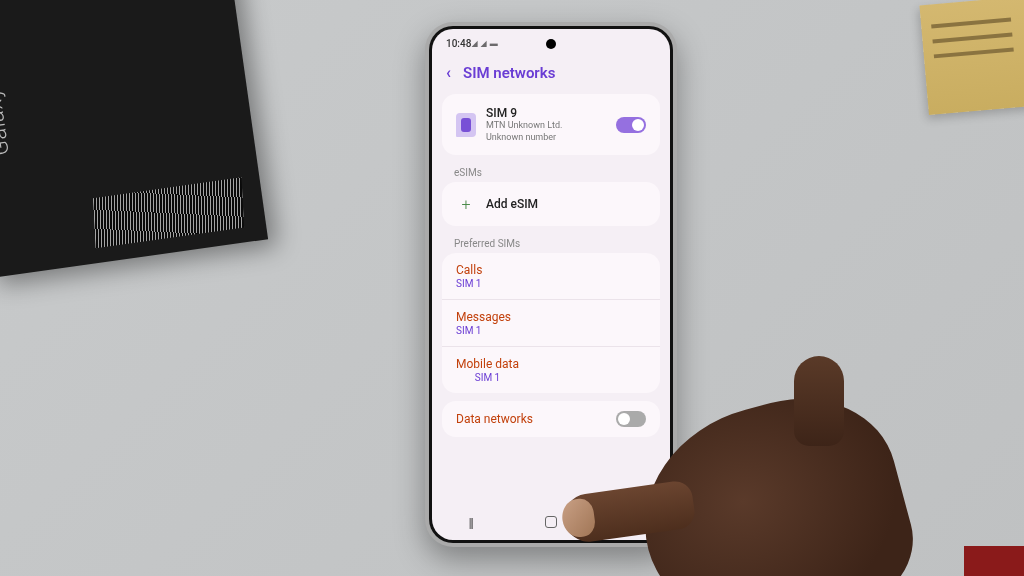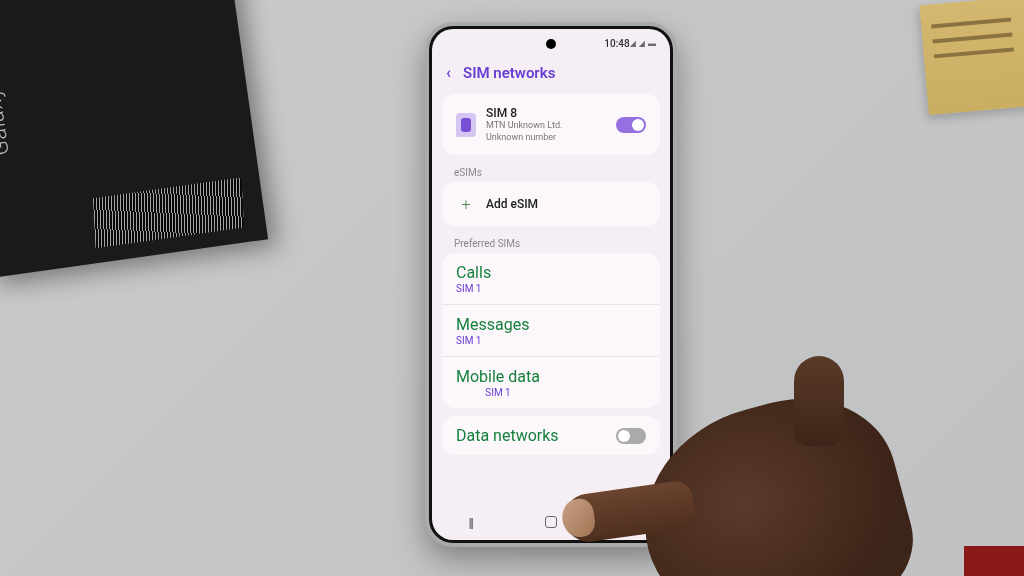--- a/index.html
+++ b/index.html
@@ -101,27 +101,26 @@
     height: 10px;
     background: #000;
     border-radius: 50%;
     z-index: 10;
   }
   
   
   .status-bar {
     height: 28px;
     display: flex;
-    justify-content: flex-end;
+    justify-content: flex-start;
     align-items: center;
     padding: 0 14px;
     font-size: 10px;
     color: #333;
     font-weight: 500;
-    margin-left: 12px;
   }
   .status-right {
     display: flex;
     gap: 3px;
     align-items: center;
     font-size: 8px;
   }
   .status-icon { opacity: 0.7; }
   
   
@@ -219,21 +218,21 @@
     overflow: hidden;
   }
   .list-item {
     padding: 10px 14px;
     border-bottom: 1px solid #ebe3ea;
     display: flex;
     justify-content: space-between;
     align-items: center;
   }
   .list-item:last-child { border-bottom: none; text-align: center; }
-  .list-title { font-size: 16px; color: #15803d; }
+  .list-title { font-size: 12px; color: #c2410c; }
   .list-sub { font-size: 10px; color: #6a3dd4; margin-top: 1px; }
   
   
   .navbar {
     position: absolute;
     bottom: 6px;
     left: 0;
     right: 0;
     display: flex;
     justify-content: space-around;
@@ -334,21 +333,21 @@
 
       <div class="header">
         <span class="back-arrow">‹</span>
         <span class="header-title">SIM networks</span>
       </div>
 
       <div class="card">
         <div class="sim-row">
           <div class="sim-icon"></div>
           <div class="sim-text">
-            <div class="sim-title">SIM 8</div>
+            <div class="sim-title">SIM 9</div>
             <div class="sim-sub">MTN Unknown Ltd.</div>
             <div class="sim-sub">Unknown number</div>
           </div>
           <div class="toggle on"></div>
         </div>
       </div>
 
       <div class="section-label">eSIMs</div>
 
       <div class="card">

